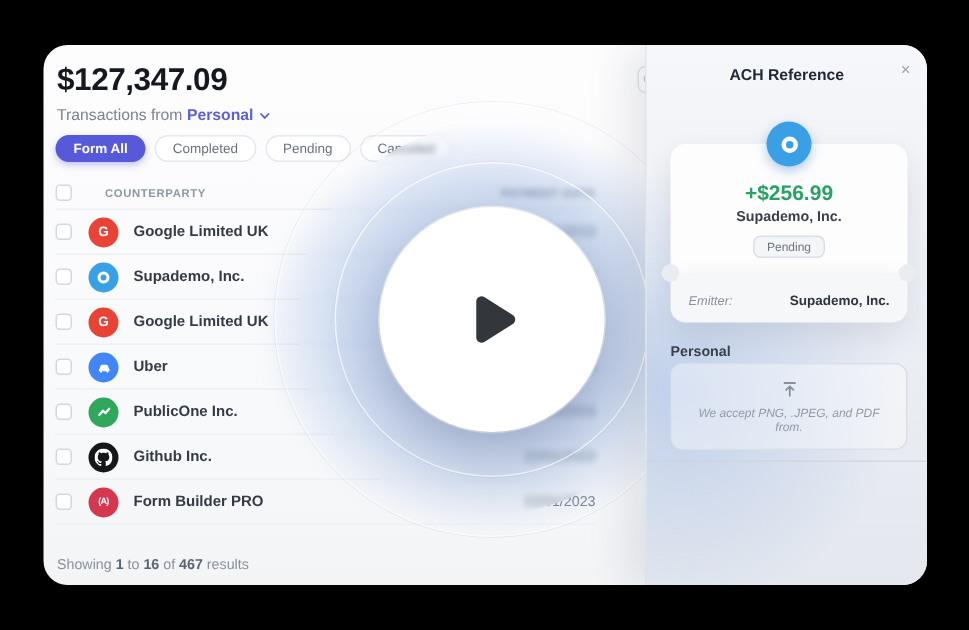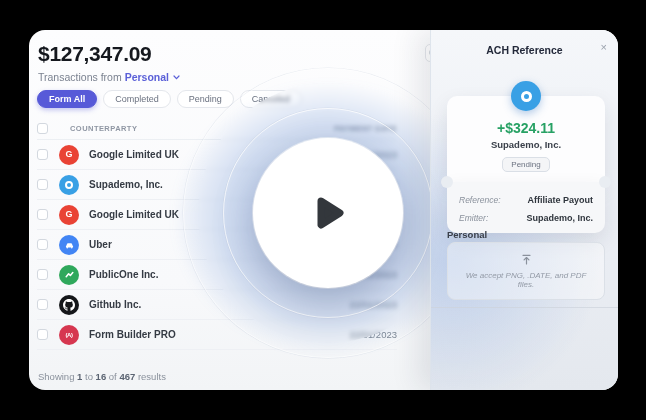--- a/index.html
+++ b/index.html
@@ -220,44 +220,40 @@
 
     <div class="panel">
       <div class="p-title">ACH Reference</div>
       <div class="p-close">×</div>
 
       <div class="dcard">
         <div class="dc-top">
           <div class="big-avatar" style="background: rgb(57, 160, 229);">
               <span class="ring-lg"></span>
             </div>
-          <div class="amount" style="color: rgb(39, 161, 100);">+$324.11</div>
+          <div class="amount" style="color: rgb(39, 161, 100);">+$256.99</div>
           <div class="payee">Supademo, Inc.</div>
           <span class="status">Pending</span>
         </div>
         <div class="dc-bottom">
           <span class="notch l"></span>
           <span class="notch r"></span>
-          <div class="kv">
-            <span class="k">Reference:</span>
-            <span class="v">Affiliate Payout</span>
-          </div>
           <div class="kv">
             <span class="k">Emitter:</span>
             <span class="v">Supademo, Inc.</span>
           </div>
         </div>
       </div>
 
       <div class="r-label">Personal</div>
       <div class="upload">
         <svg width="11" height="11" viewBox="0 0 10 10">
             <path d="M1.8 1.2 H8.2 M5 9 V3.6 M2.8 5.4 L5 3.2 L7.2 5.4" fill="none" stroke="#8a919c" stroke-width="1.1" stroke-linecap="round" stroke-linejoin="round"></path>
           </svg>
-        <div class="hint">We accept PNG, .DATE, and PDF files.</div>
+        <div class="hint">We accept PNG, .JPEG, and PDF from.</div>
       </div>
 
       <div class="p-div"></div>
       <div class="btns">
       </div>
     </div>
 
   </div>
 </div>
 

